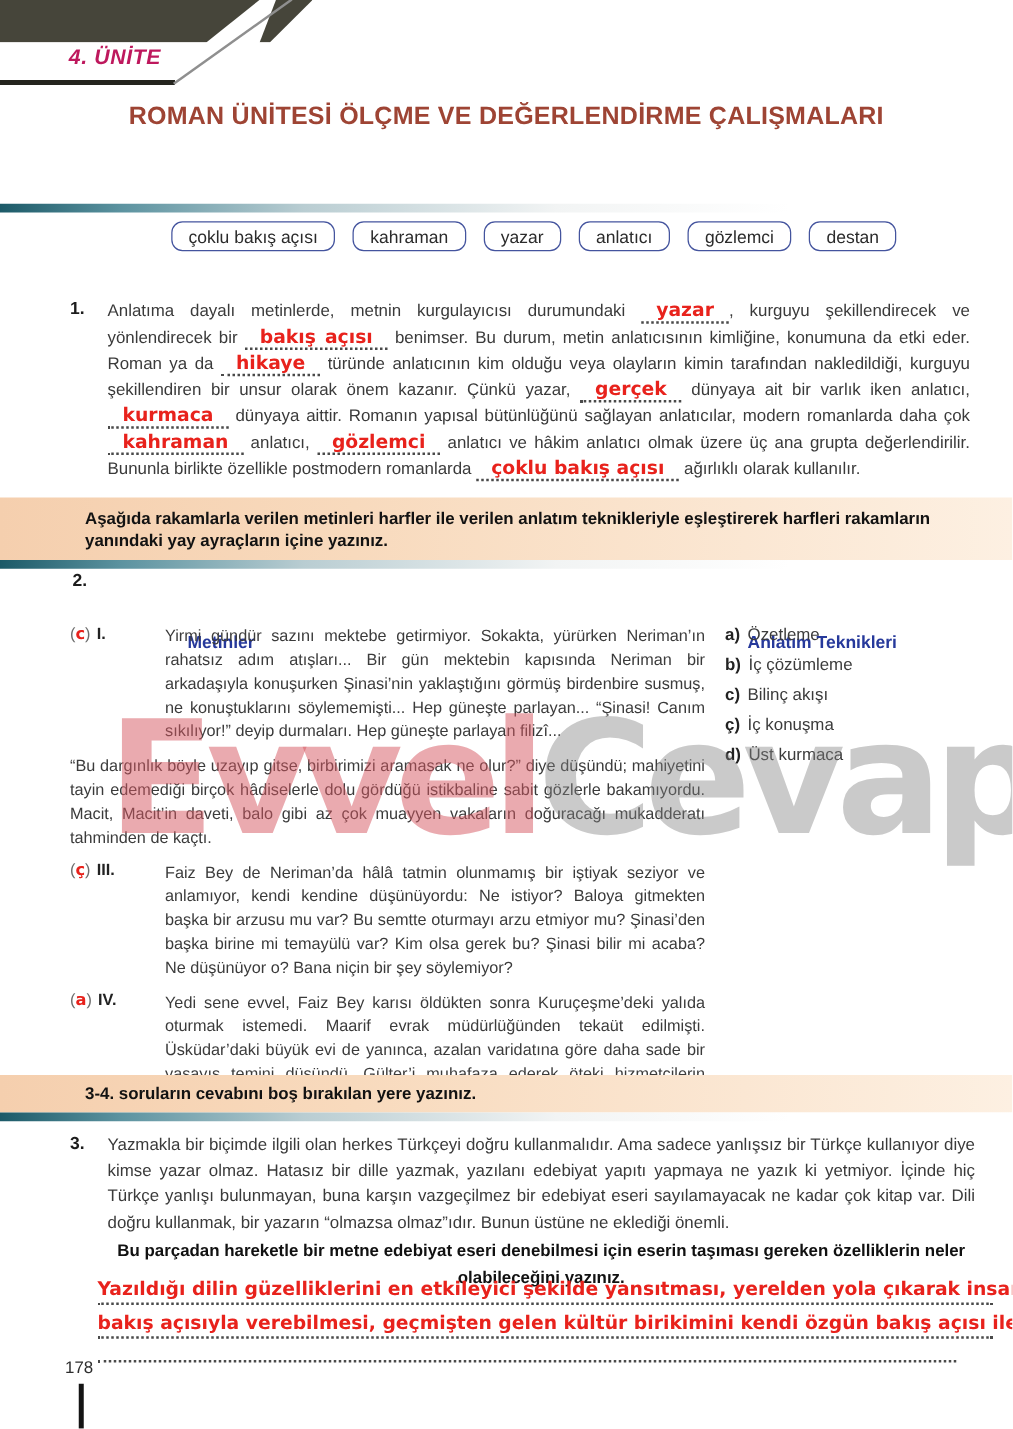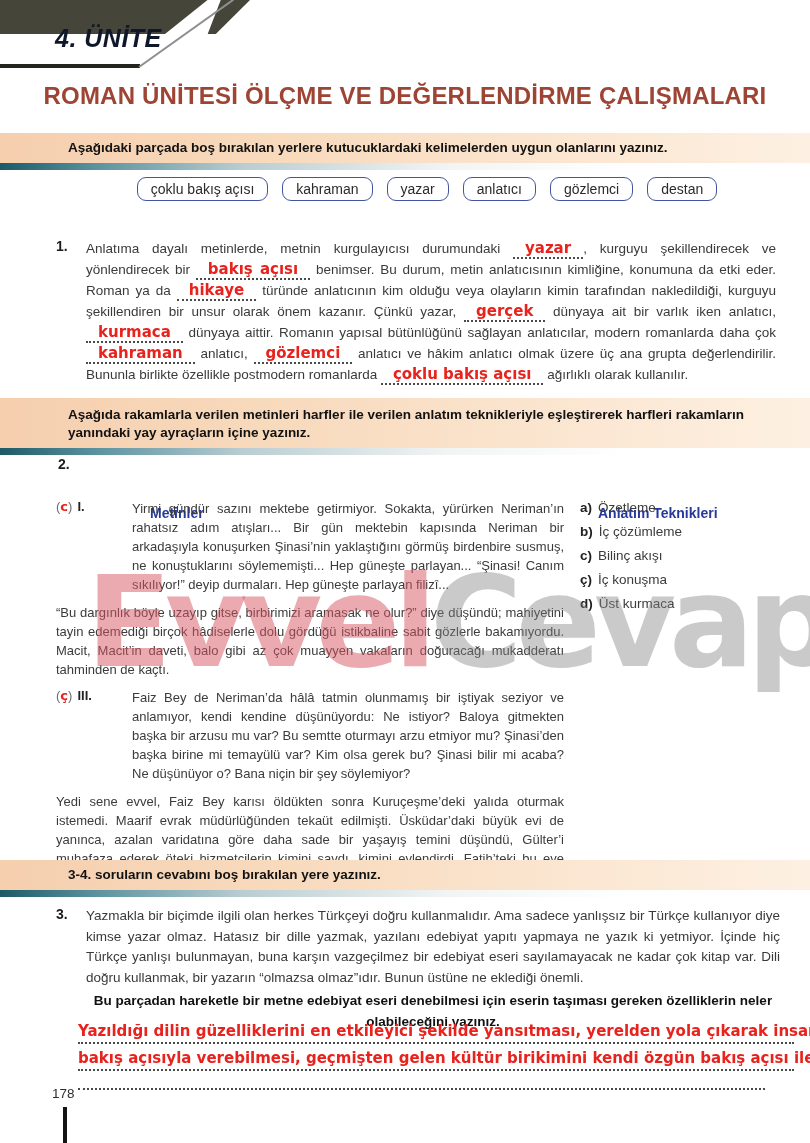--- a/index.html
+++ b/index.html
@@ -7,25 +7,25 @@
         font-family:"Liberation Sans",sans-serif;color:#2f2f2f;}
 
   
   .hdr-shape1{position:absolute;left:0;top:0;width:250px;height:34px;background:#46453a;
               clip-path:polygon(0 0,83% 0,66% 100%,0 100%);}
   .hdr-shape2{position:absolute;left:205px;top:0;width:45px;height:34px;background:#46453a;
               clip-path:polygon(35% 0,100% 0,24% 100%,6% 100%);}
   .hdr-underbar{position:absolute;left:0;top:64px;width:140px;height:4px;background:#24241e;}
   .hdr-diag{position:absolute;left:139px;top:66px;width:116px;height:2px;background:#8f8f8f;
             transform-origin:0 50%;transform:rotate(-35.5deg);}
-  .unit-label{position:absolute;left:55px;top:24px;font-size:25px;font-weight:700;font-style:italic;
-              color:#0f172a;letter-spacing:.5px;}
+  .unit-label{position:absolute;left:55px;top:36px;font-size:17px;font-weight:700;font-style:italic;
+              color:#be185d;letter-spacing:.5px;}
 
   .page-title{position:absolute;left:0;top:82px;width:100%;text-align:center;
-              font-size:24px;font-weight:800;color:#9e4434;letter-spacing:.2px;}
+              font-size:20px;font-weight:800;color:#9e4434;letter-spacing:.2px;}
 
   
   .bar{position:absolute;left:0;width:810px;background:linear-gradient(90deg,#f5cfae 0%,#f8dabd 35%,#fdf0e2 100%);
        color:#121212;font-weight:700;font-size:13.5px;box-sizing:border-box;padding-left:68px;padding-right:40px;}
   .bar1{top:133px;height:30px;line-height:30px;}
   .bar2{top:398px;height:50px;padding-top:8px;line-height:18px;}
   .bar3{top:860px;height:30px;line-height:30px;}
   .teal{position:absolute;left:0;width:810px;height:7px;
         background:linear-gradient(90deg,#1c5a68 0%,#5c93a0 12%,#b9cdd2 30%,#f2f4f4 55%,#ffffff 78%);}
   .teal1{top:163px;} .teal2{top:448px;} .teal3{top:890px;}
@@ -85,21 +85,20 @@
 <div class="page">
 
   <div class="hdr-shape1"></div>
   <div class="hdr-shape2"></div>
   <div class="hdr-underbar"></div>
   <div class="hdr-diag"></div>
   <div class="unit-label">4. ÜNİTE</div>
 
   <div class="page-title">ROMAN ÜNİTESİ ÖLÇME VE DEĞERLENDİRME ÇALIŞMALARI</div>
 
-  <div class="bar bar1">Aşağıdaki parçada boş bırakılan yerlere kutucuklardaki kelimelerden uygun olanlarını yazınız.</div>
   <div class="teal teal1"></div>
   <div class="word-bank">
       <div class="chip-row"><span class="chip">çoklu bakış açısı</span><span class="chip">kahraman</span><span class="chip">yazar</span><span class="chip">anlatıcı</span><span class="chip">gözlemci</span><span class="chip">destan</span></div>
     </div>
 
   <div class="q1">
     <div class="qnum">1.</div>
     <div class="qtext">Anlatıma dayalı metinlerde, metnin kurgulayıcısı durumundaki <span class="blank">yazar</span>, kurguyu şekillendirecek ve yönlendirecek bir <span class="blank">bakış açısı</span> benimser. Bu durum, metin anlatıcısının kimliğine, konumuna da etki eder. Roman ya da <span class="blank">hikaye</span> türünde anlatıcının kim olduğu veya olayların kimin tarafından nakledildiği, kurguyu şekillendiren bir unsur olarak önem kazanır. Çünkü yazar, <span class="blank">gerçek</span> dünyaya ait bir varlık iken anlatıcı, <span class="blank">kurmaca</span> dünyaya aittir. Romanın yapısal bütünlüğünü sağlayan anlatıcılar, modern romanlarda daha çok <span class="blank">kahraman</span> anlatıcı, <span class="blank">gözlemci</span> anlatıcı ve hâkim anlatıcı olmak üzere üç ana grupta değerlendirilir. Bununla birlikte özellikle postmodern romanlarda <span class="blank">çoklu bakış açısı</span> ağırlıklı olarak kullanılır.</div>
   </div>
 
@@ -114,20 +113,21 @@
         <p class="mtext">Yirmi gündür sazını mektebe getirmiyor. Sokakta, yürürken Neriman’ın rahatsız adım atışları... Bir gün mektebin kapısında Neriman bir arkadaşıyla konuşurken Şinasi’nin yaklaştığını görmüş birdenbire susmuş, ne konuştuklarını söylememişti... Hep güneşte parlayan... “Şinasi! Canım sıkılıyor!” deyip durmaları. Hep güneşte parlayan filizî...</p>
       </div>
       <div class="metin-item">
         <p class="mtext">“Bu dargınlık böyle uzayıp gitse, birbirimizi aramasak ne olur?” diye düşündü; mahiyetini tayin edemediği birçok hâdiselerle dolu gördüğü istikbaline sabit gözlerle bakamıyordu. Macit, Macit’in daveti, balo gibi az çok muayyen vakaların doğuracağı mukadderatı tahminden de kaçtı.</p>
       </div>
       <div class="metin-item">
         <span class="marker"><span class="paren">(</span><span class="ansletter">ç</span><span class="paren">)</span><span class="numeral">III.</span></span>
         <p class="mtext">Faiz Bey de Neriman’da hâlâ tatmin olunmamış bir iştiyak seziyor ve anlamıyor, kendi kendine düşünüyordu: Ne istiyor? Baloya gitmekten başka bir arzusu mu var? Bu semtte oturmayı arzu etmiyor mu? Şinasi’den başka birine mi temayülü var? Kim olsa gerek bu? Şinasi bilir mi acaba? Ne düşünüyor o? Bana niçin bir şey söylemiyor?</p>
       </div>
       <div class="metin-item">
+        <span class="marker"><span class="paren">(</span><span class="ansletter">a</span><span class="paren">)</span><span class="numeral">IV.</span></span>
         <p class="mtext">Yedi sene evvel, Faiz Bey karısı öldükten sonra Kuruçeşme’deki yalıda oturmak istemedi. Maarif evrak müdürlüğünden tekaüt edilmişti. Üsküdar’daki büyük evi de yanınca, azalan varidatına göre daha sade bir yaşayış temini düşündü, Gülter’i muhafaza ederek öteki hizmetçilerin kimini savdı, kimini evlendirdi. Fatih’teki bu eve taşındılar.</p>
       </div>
     </div>
   <div class="tech-list">
       <div class="tech-item"><span class="tech-letter">a)</span><span>Özetleme</span></div>
       <div class="tech-item"><span class="tech-letter">b)</span><span>İç çözümleme</span></div>
       <div class="tech-item"><span class="tech-letter">c)</span><span>Bilinç akışı</span></div>
       <div class="tech-item"><span class="tech-letter">ç)</span><span>İç konuşma</span></div>
       <div class="tech-item"><span class="tech-letter">d)</span><span>Üst kurmaca</span></div>
     </div>

